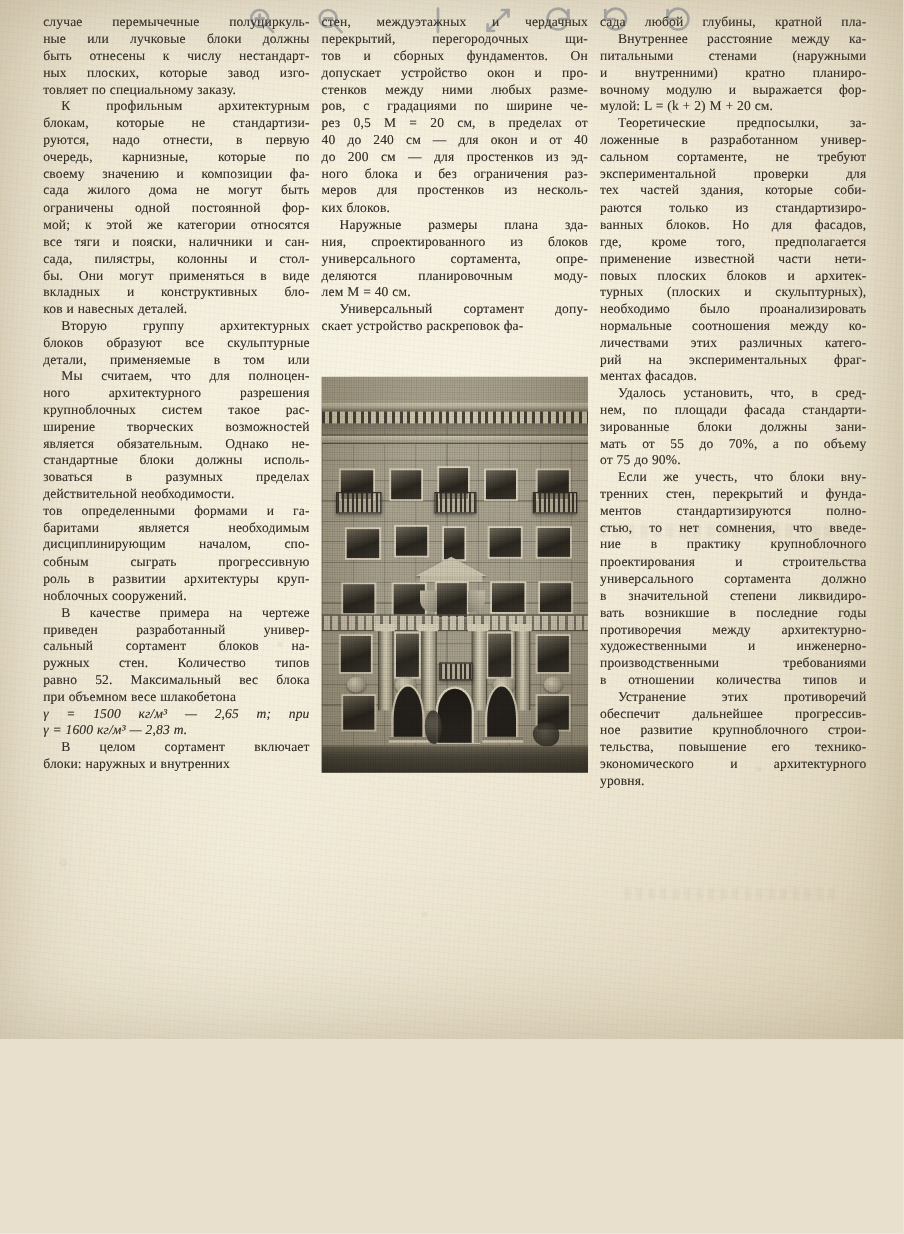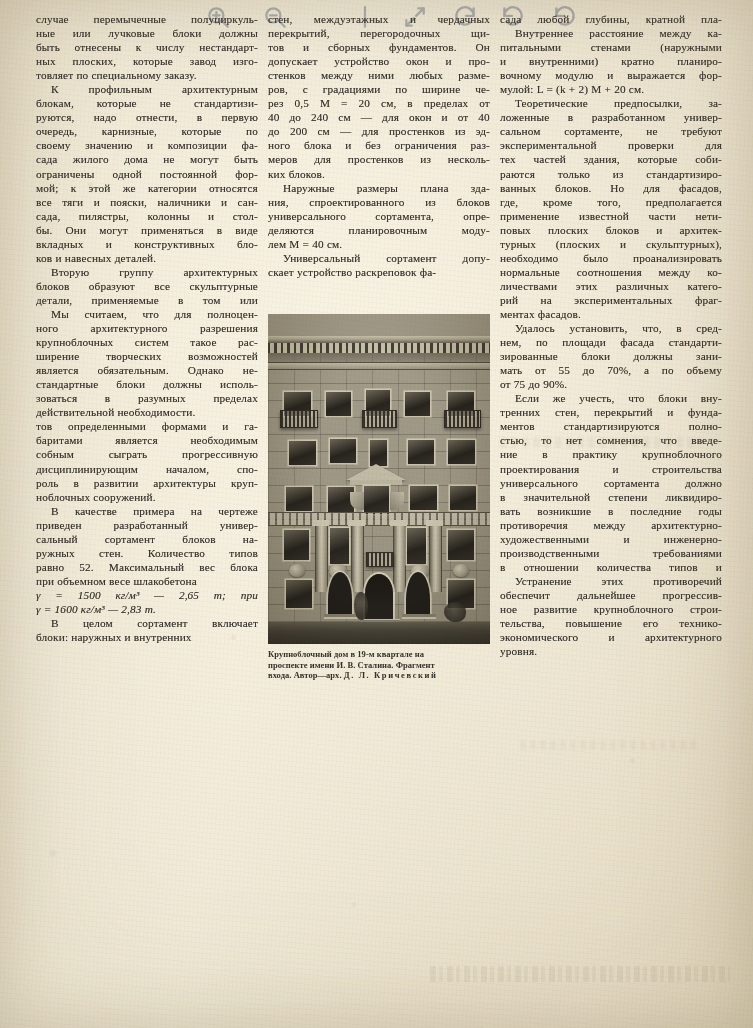--- a/index.html
+++ b/index.html
@@ -2,21 +2,21 @@
 <html><head>
 <meta charset="utf-8">
 <style>
   html,body{margin:0;padding:0;}
   body{
     width:753px;height:1028px;overflow:hidden;
     background:#e8e0cc;
     font-family:"Liberation Serif", serif;
   }
   #page{
-    position:relative;width:753px;height:1028px;
+    position:relative;width:753px;height:866px;
     background:
       radial-gradient(ellipse 120% 90% at 50% 35%, rgba(255,252,240,0.55) 0%, rgba(255,252,240,0.0) 70%),
       linear-gradient(100deg,#e3dac3 0%,#ece5d1 14%,#efe9d6 38%,#eae2cd 62%,#e6ddc7 82%,#ddd3ba 100%);
     overflow:hidden;
   }
   
   #grain{
     position:absolute;inset:0;pointer-events:none;z-index:6;
     background-image:
       radial-gradient(circle at 12% 18%, rgba(150,130,95,0.10) 0 2px, transparent 3px),
@@ -347,28 +347,28 @@
           <span>формами</span>
           <span>и</span>
           <span>га-</span>
         </span>
         <span class="ln j">
           <span>баритами</span>
           <span>является</span>
           <span>необходимым</span>
         </span>
         <span class="ln j">
+          <span>дисциплинирующим</span>
+          <span>началом,</span>
+          <span>спо-</span>
+        </span>
+        <span class="ln j">
           <span>собным</span>
           <span>сыграть</span>
           <span>прогрессивную</span>
-        </span>
-        <span class="ln j">
-          <span>дисциплинирующим</span>
-          <span>началом,</span>
-          <span>спо-</span>
         </span>
         <span class="ln j">
           <span>роль</span>
           <span>в</span>
           <span>развитии</span>
           <span>архитектуры</span>
           <span>круп-</span>
         </span>
         <span class="ln">ноблочных сооружений.</span>
       </p>
@@ -907,25 +907,20 @@
 
       <div class="bush" style="left:86px;top:278px;width:14px;height:28px;"></div>
       <div class="bush" style="left:176px;top:288px;width:22px;height:20px;"></div>
 
       <div class="ground"></div>
 
       <div id="halftone"></div>
       <div id="photoage"></div>
     </div>
 
-    <figcaption id="caption">
-        <span style="display: block;">Крупноблочный дом в 19-м квартале на</span>
-        <span style="display: block;">проспекте имени И. В. Сталина. Фрагмент</span>
-        <span style="display: block;">входа. Автор—арх. <span class="sp">Д. Л. Кричевский</span></span>
-      </figcaption>
   </figure>
 
   <div id="bleed"></div>
   <div id="bleed2"></div>
   <div id="bleed3"></div>
 
   <div id="overlay">
     <div class="ovbtn" style="left:205px;">
       <svg viewBox="0 0 24 24">
           <circle cx="10.5" cy="10.5" r="6.5"></circle>

